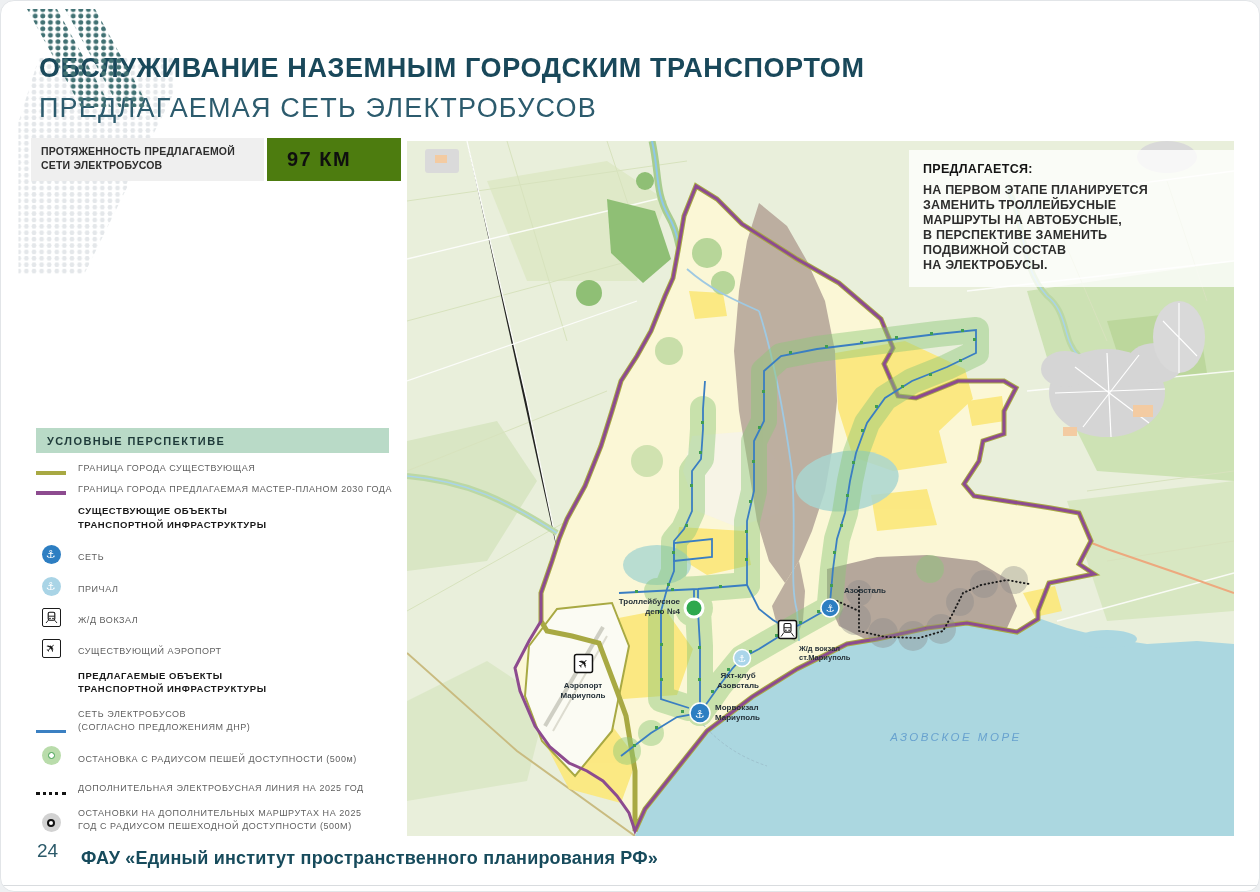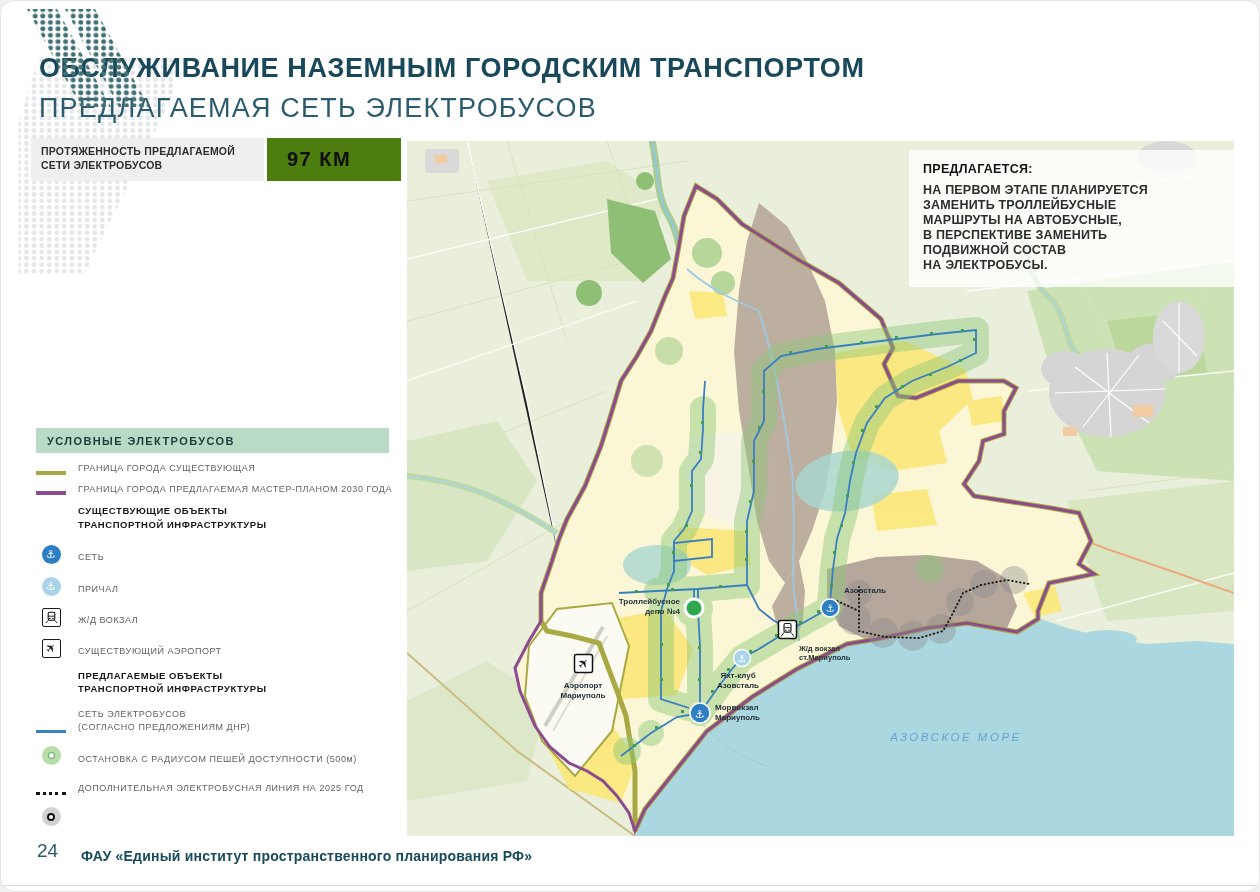--- a/index.html
+++ b/index.html
@@ -51,21 +51,21 @@
   .sw-stop2025{width:19px;height:19px;border-radius:50%;background:#d2d2d2;display:flex;align-items:center;justify-content:center;}
   .sw-stop2025 i{width:4px;height:4px;border-radius:50%;background:#fff;border:2px solid #111;}
   
   .map-wrap{position:absolute;left:406px;top:140px;width:827px;height:695px;z-index:0;}
   .map-note{position:absolute;left:502px;top:9px;width:326px;box-sizing:border-box;
         background:rgba(255,255,255,.78);padding:12px 14px 14px 14px;}
   .map-note .nt{font-size:12.5px;font-weight:bold;color:#131313;letter-spacing:.3px;margin-bottom:7px;}
   .map-note .nb{font-size:12.5px;font-weight:bold;color:#2d2d2d;letter-spacing:.2px;line-height:1.2;white-space:pre-line;}
   
   .footer-page{position:absolute;left:36px;top:839px;font-size:19px;color:#2c5a6a;z-index:1;}
-  .footer-org{position:absolute;left:80px;top:847px;font-size:14px;font-weight:bold;color:#174b5c;letter-spacing:.2px;z-index:1;}
+  .footer-org{position:absolute;left:80px;top:847px;font-size:18px;font-weight:bold;color:#174b5c;letter-spacing:.2px;z-index:1;}
   .bottom-rule{position:absolute;left:0;bottom:5px;width:100%;height:1px;background:#d9dcdf;z-index:1;}
 </style>
 </head>
 <body>
 
 <div class="slide">
 
   <svg class="logo" width="125" height="102" viewBox="0 0 125 102" aria-hidden="true">
     <defs>
       <pattern id="dotp" width="7.6" height="6.4" patternUnits="userSpaceOnUse">
@@ -82,21 +82,21 @@
 
   <div class="stat-label-box">
     <div class="stat-label">ПРОТЯЖЕННОСТЬ ПРЕДЛАГАЕМОЙ
 СЕТИ ЭЛЕКТРОБУСОВ</div>
   </div>
   <div class="stat-value-box">
     <div class="stat-value">97 КМ</div>
   </div>
 
   <div class="legend-bar">
-    <span>УСЛОВНЫЕ ЭЛЕКТРОБУСОВ</span>
+    <span>УСЛОВНЫЕ ПЕРСПЕКТИВЕ</span>
   </div>
   <div class="legend">
     <div class="lrow" style="margin-top:9px">
       <span class="ic">
           <span class="sw-line-olive"></span>
         </span>
       <span class="lab">ГРАНИЦА ГОРОДА СУЩЕСТВУЮЩАЯ</span>
     </div>
     <div class="lrow" style="margin-top:8px">
       <span class="ic">
@@ -163,20 +163,22 @@
           <span class="sw-line-dotted"></span>
         </span>
       <span class="lab">ДОПОЛНИТЕЛЬНАЯ ЭЛЕКТРОБУСНАЯ ЛИНИЯ НА 2025 ГОД</span>
     </div>
     <div class="lrow" style="margin-top:12px">
       <span class="ic">
           <span class="sw-stop2025">
             <i></i>
           </span>
         </span>
+      <span class="lab">ОСТАНОВКИ НА ДОПОЛНИТЕЛЬНЫХ МАРШРУТАХ НА 2025
+ГОД С РАДИУСОМ ПЕШЕХОДНОЙ ДОСТУПНОСТИ (500М)</span>
     </div>
   </div>
 
   <div class="map-wrap">
     <svg width="827" height="695" viewBox="0 0 827 695" font-family="Liberation Sans, DejaVu Sans, sans-serif">
 
       <rect x="0" y="0" width="827" height="695" fill="#e9efdb"></rect>
       <g>
         <path d="M620,150 L827,120 L827,340 L690,330 L650,250 Z" fill="#cde2b4"></path>
         <path d="M700,180 L790,170 L800,232 L720,242 Z" fill="#bcd79c"></path>

